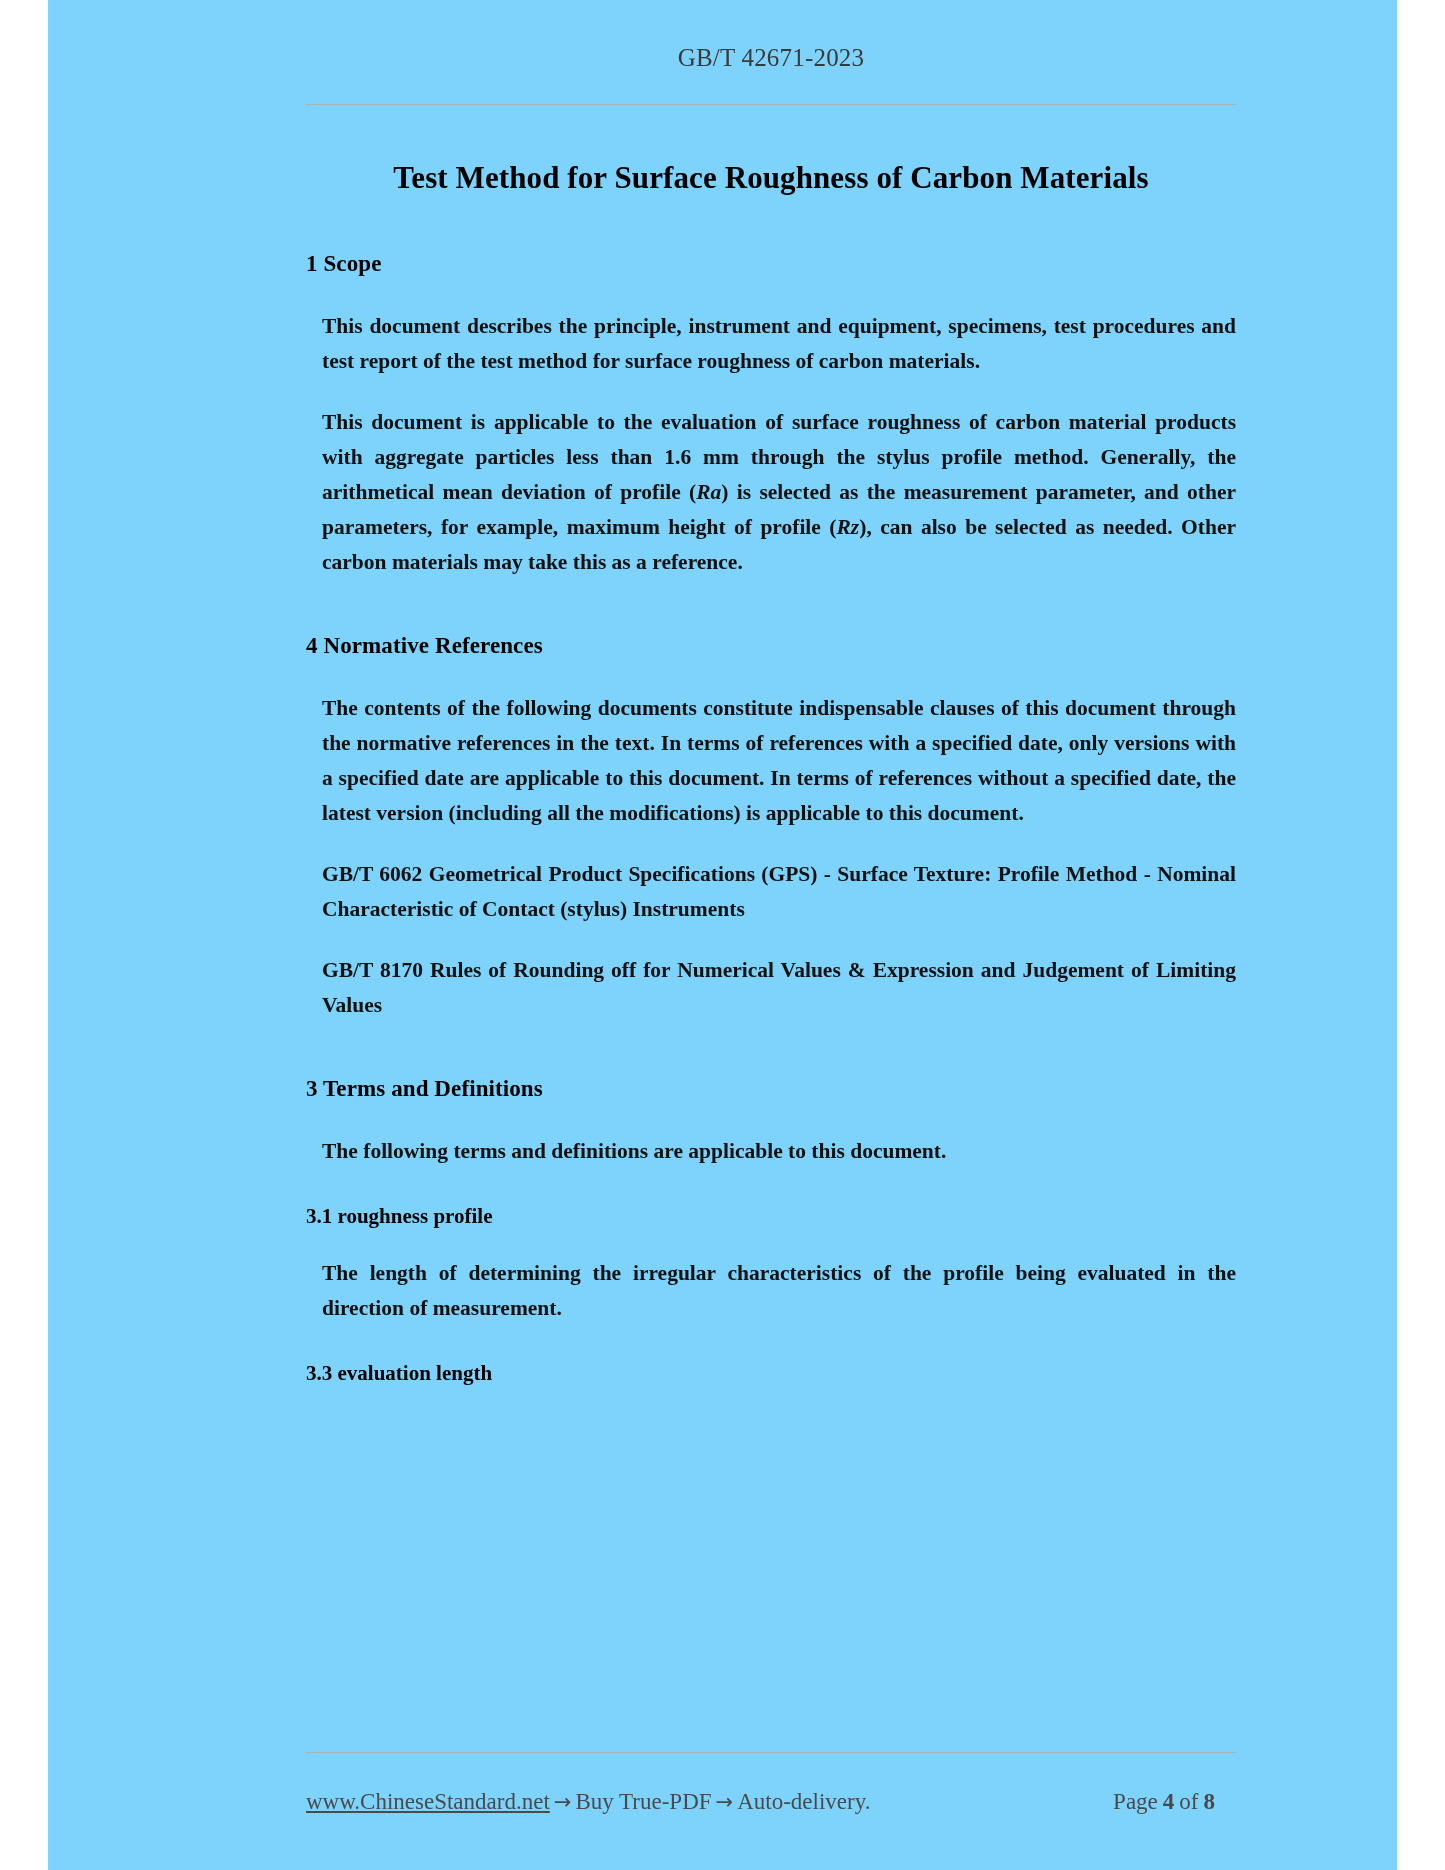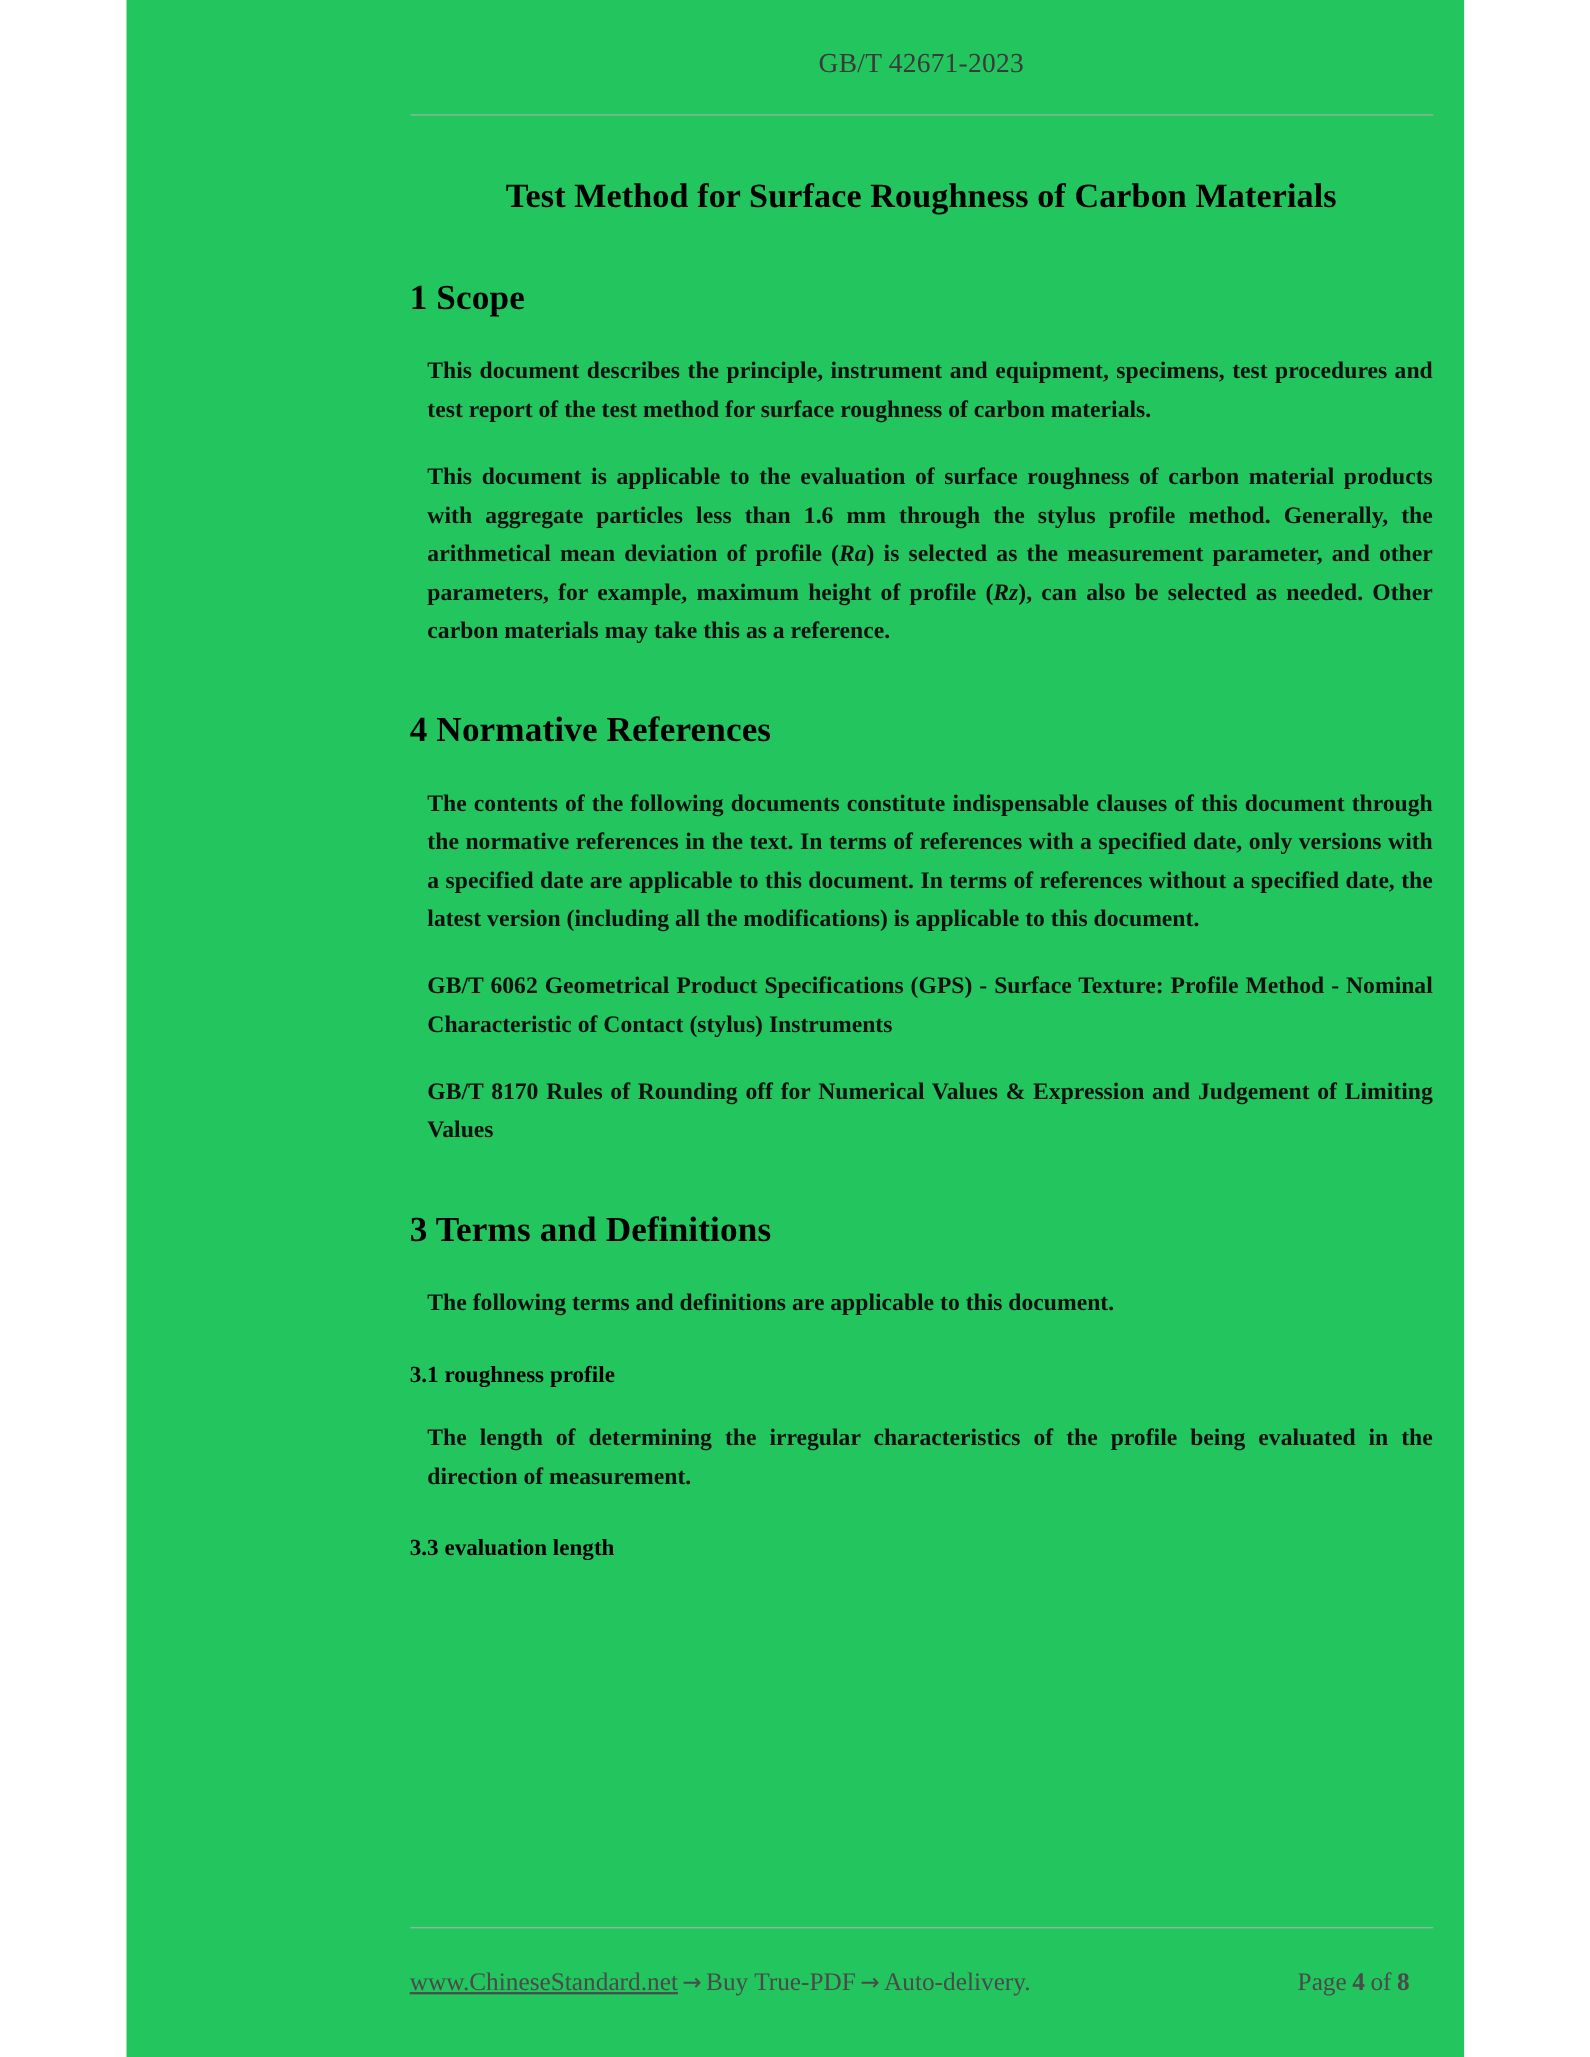--- a/index.html
+++ b/index.html
@@ -7,24 +7,24 @@
     padding: 0;
     background: #ffffff;
   }
   body {
     font-family: "Liberation Serif", "DejaVu Serif", serif;
     color: #1a1a1a;
     -webkit-font-smoothing: antialiased;
   }
   .page {
     position: relative;
-    width: 1216px;
+    width: 1349px;
     height: 1870px;
     margin: 0 auto;
-    background: #22c55e;
+    background: #7dd3fc;
     box-sizing: border-box;
     overflow: hidden;
   }
 
   
   .page-header {
     position: absolute;
     top: 44px;
     left: 258px;
     width: 930px;
@@ -57,21 +57,21 @@
     text-align: center;
     font-size: 31px;
     font-weight: bold;
     margin: 18px 0 16px 0;
     letter-spacing: 0.1px;
     line-height: 1.3;
     color: #000;
   }
 
   h2.section-heading {
-    font-size: 32px;
+    font-size: 23px;
     font-weight: bold;
     margin: 52px 0 0 0;
     line-height: 1.25;
     color: #000;
     letter-spacing: 0.1px;
   }
 
   h3.sub-heading {
     font-size: 21px;
     font-weight: bold;

